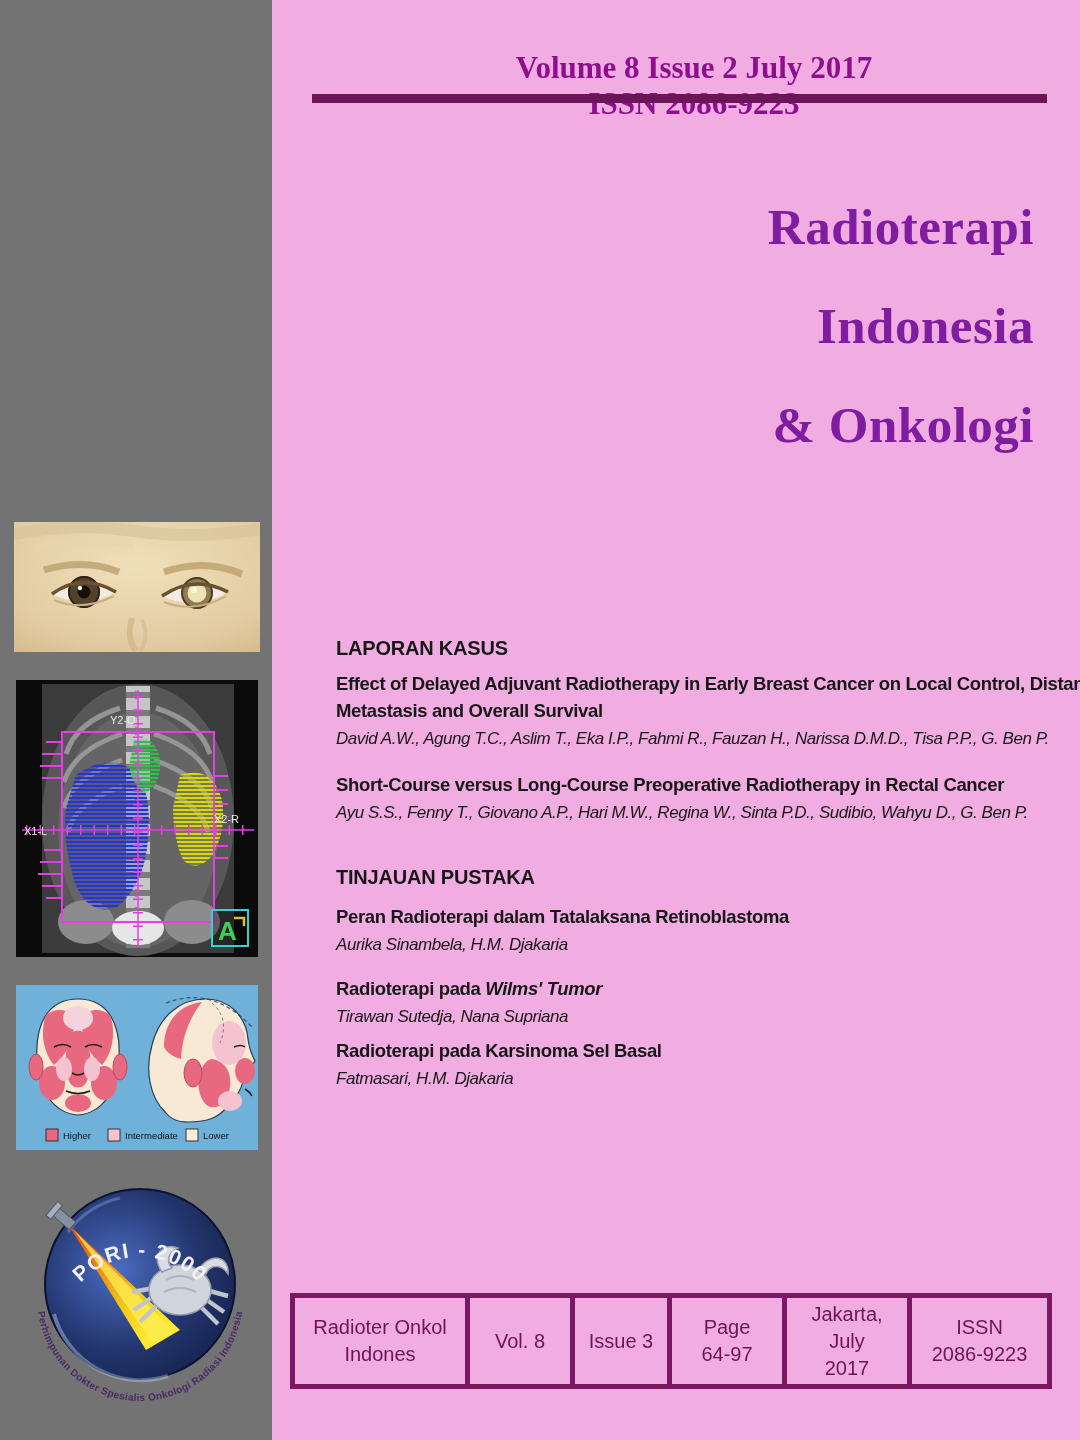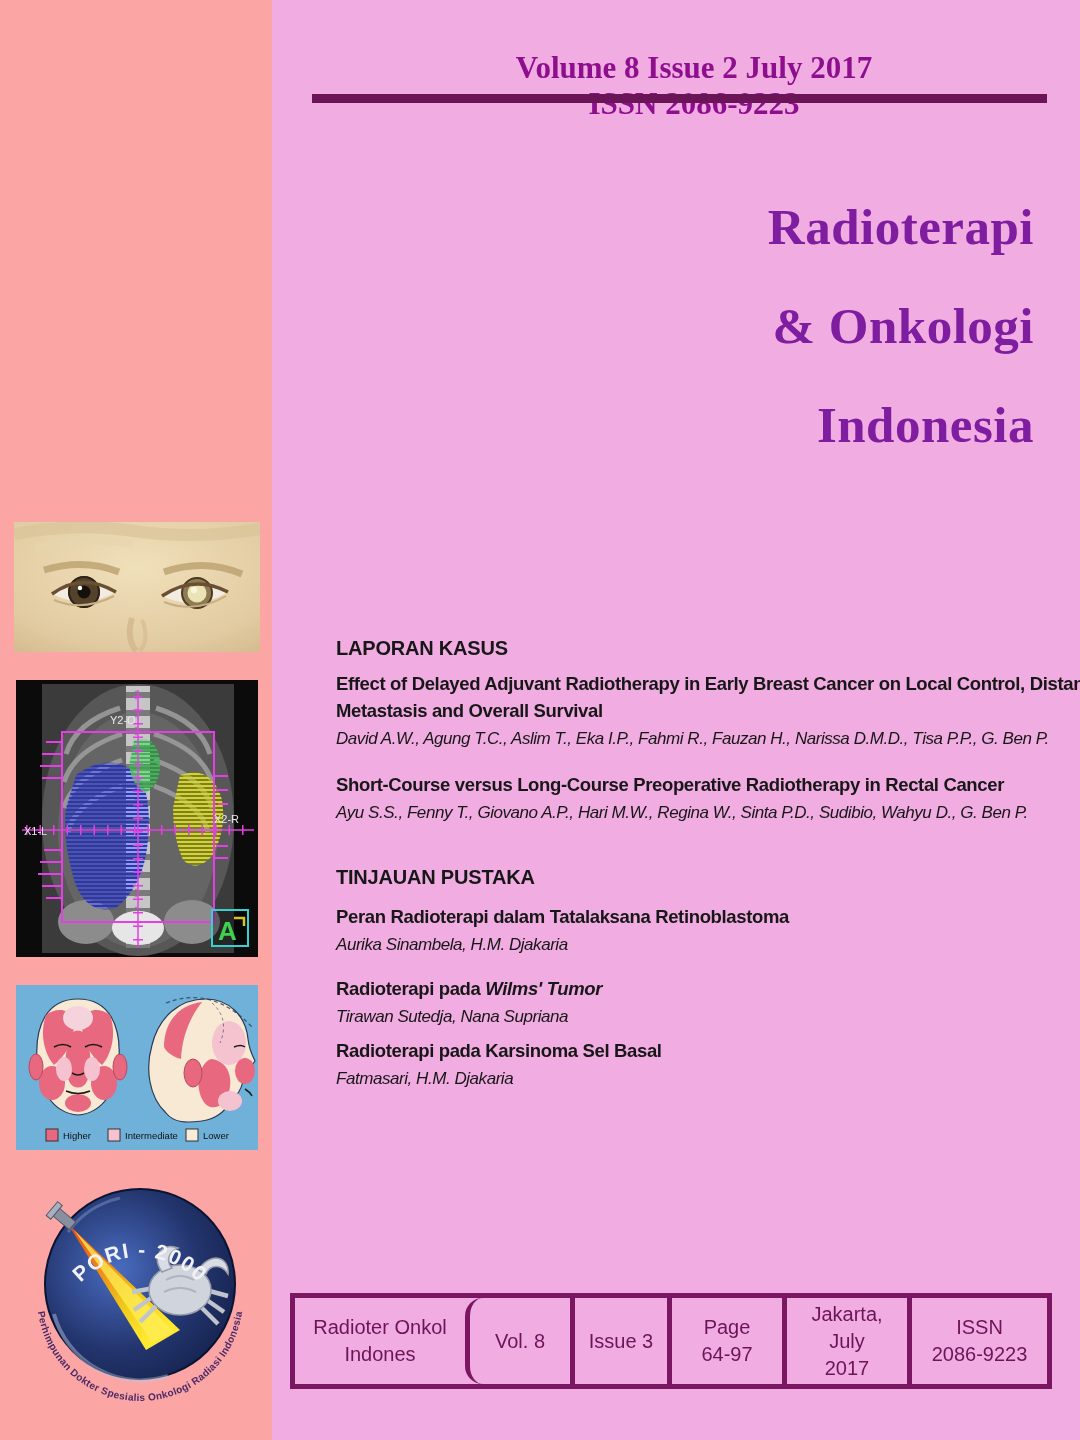--- a/index.html
+++ b/index.html
@@ -1,20 +1,20 @@
 <!DOCTYPE html>
 <html><head>
 <meta charset="utf-8">
 <style>
   html,body{margin:0;padding:0;}
   body{
     width:1080px;height:1440px;position:relative;overflow:hidden;
     background:#f1ace2;font-family:"Liberation Sans",sans-serif;
   }
-  .sidebar{position:absolute;left:0;top:0;width:272px;height:1440px;background:#fca5a5;}
+  .sidebar{position:absolute;left:0;top:0;width:272px;height:1440px;background:#737373;}
   .sidebar svg{position:absolute;display:block;}
   .fig-eyes{left:14px;top:522px;}
   .fig-ct{left:16px;top:680px;}
   .fig-faces{left:16px;top:985px;}
   .fig-logo{left:28px;top:1180px;}
   .content{position:absolute;left:272px;top:0;width:808px;height:1440px;}
   .header-row{
     position:absolute;left:0;right:0;top:50px;height:42px;
     display:flex;justify-content:space-between;align-items:center;
     padding:0 48px 0 84px;
@@ -35,21 +35,21 @@
   .title-italic{font-style:italic;}
   .ftable{
     position:absolute;left:18px;top:1293px;display:flex;
     border:5px solid #7b1663;color:#6b1458;font-size:20px;line-height:27px;
   }
   .fcell{
     height:86px;display:flex;align-items:center;justify-content:center;
     text-align:center;white-space:pre-line;border-left:5px solid #7b1663;
   }
   .fcell:first-child{border-left:none;}
-  .w0{width:170px;}.w1{width:100px;border-radius:18px;}.w2{width:92px;}.w3{width:110px;}.w4{width:120px;}.w5{width:135px;}
+  .w0{width:170px;}.w1{width:100px;}.w2{width:92px;}.w3{width:110px;}.w4{width:120px;}.w5{width:135px;}
 </style>
 </head>
 <body>
 
 <div class="page">
 
   <aside class="sidebar">
 
     <svg class="fig-eyes" width="246" height="130" viewBox="0 0 246 130">
       <defs>
@@ -247,22 +247,22 @@
   <main class="content">
 
     <div class="header-row">
       <span>Volume 8 Issue 2 July 2017</span>
       <span>ISSN 2086-9223</span>
     </div>
     <div class="rule"></div>
 
     <div class="main-title">
       <div>Radioterapi</div>
+      <div>Indonesia</div>
       <div>&amp; Onkologi</div>
-      <div>Indonesia</div>
     </div>
 
     <div class="toc">
 
       <div class="sec-heading">LAPORAN KASUS</div>
 
       <div class="art-title">Effect of Delayed Adjuvant Radiotherapy in Early Breast Cancer on Local Control, Distant
 Metastasis and Overall Survival</div>
       <div class="art-authors mb20">David A.W., Agung T.C., Aslim T., Eka I.P., Fahmi R., Fauzan H., Narissa D.M.D., Tisa P.P., G. Ben P.</div>
 

